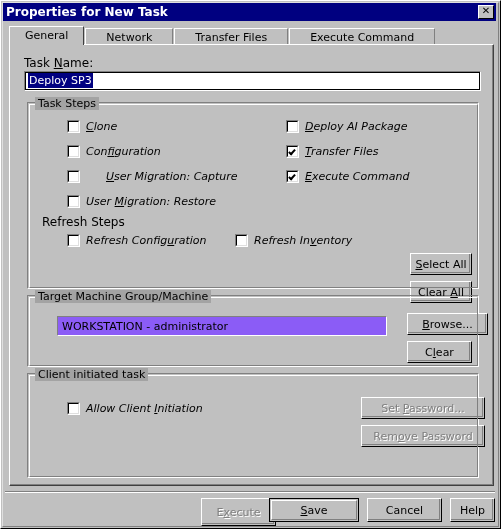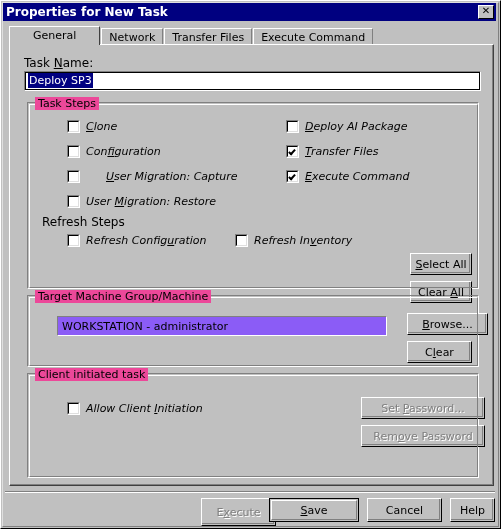--- a/index.html
+++ b/index.html
@@ -82,41 +82,41 @@
     position: absolute;
     left: 8px; top: 25px;
     width: 485px;
     height: 19px;
     display: flex;
     align-items: flex-end;
   }
   .tab {
     height: 17px;
     line-height: 17px;
-    padding: 0 7px;
+    padding: 0 20px;
     background: #c0c0c0;
     color: #000000;
     font-size: 11px;
     box-sizing: border-box;
     border-top: 1px solid #ffffff;
     border-left: 1px solid #ffffff;
     border-right: 1px solid #808080;
     border-bottom: none;
     margin-right: 1px;
     white-space: nowrap;
     cursor: default;
     position: relative;
   }
   .tab.active {
     height: 19px;
     line-height: 18px;
     margin-top: -2px;
     z-index: 3;
     border-right: 1px solid #404040;
-    padding: 0 23px;
+    padding: 0 15px;
   }
 
   
   .tabpage {
     position: absolute;
     left: 8px;
     top: 43px;
     width: 485px;
     height: 442px;
     background: #c0c0c0;
@@ -207,21 +207,21 @@
     border-top: 1px solid #ffffff;
     border-left: 1px solid #ffffff;
     border-right: 1px solid #808080;
     border-bottom: 1px solid #808080;
     pointer-events: none;
   }
   .group-title {
     position: absolute;
     top: -6px;
     left: 7px;
-    background: #ec4899;
+    background: #a3a3a3;
     padding: 0 3px;
     font-size: 11px;
     color: #000000;
     white-space: nowrap;
     z-index: 2;
   }
 
   
   .cb {
     position: absolute;

